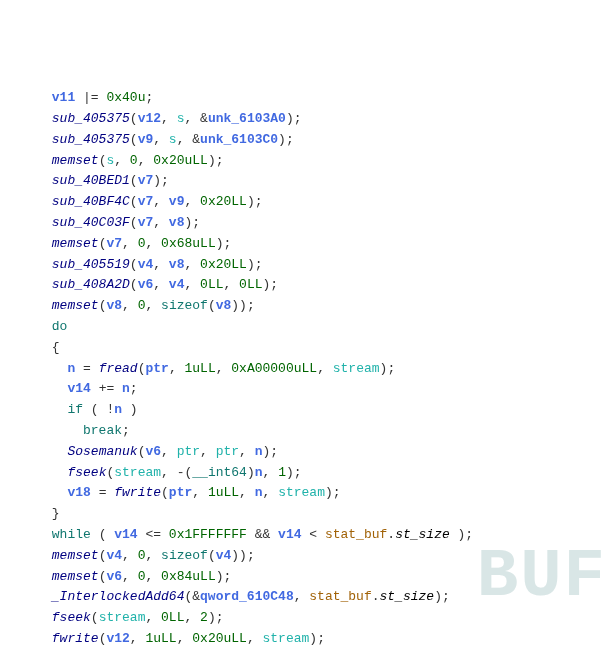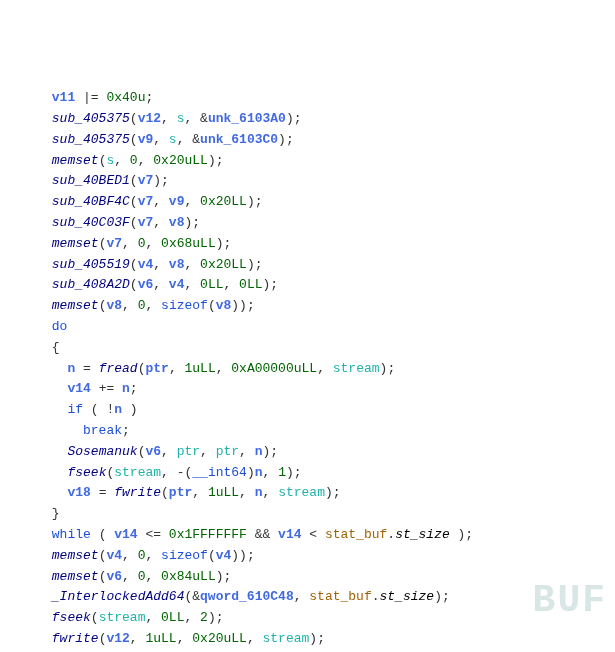--- a/index.html
+++ b/index.html
@@ -13,32 +13,32 @@
       line-height: 1.6;
       background: #ffffff;
       color: #333;
       padding: 5px;
       white-space: pre;
       width: 615px;
     }
     .line {
       display: block;
     }
-    .kw { color: #1d4ed8; font-weight: normal; }
+    .kw { color: #0f766e; font-weight: normal; }
     .fn { color: #000080; font-style: italic; }
     .var { color: #4169E1; font-weight: bold; }
     .param { color: #20B2AA; }
     .num { color: #006400; }
     .op { color: #333; }
     .paren { color: #333; }
     .struct { color: #a16207; }
     .struct-mem { color: #000000; font-style: italic; }
     .faded {
       color: #d9e6e6;
-      font-size: 38px;
+      font-size: 69px;
       font-weight: bold;
       position: absolute;
       right: 8px;
       bottom: 20px;
       z-index: -1;
       letter-spacing: 2px;
     }
   </style>
 </head>
 <body>

